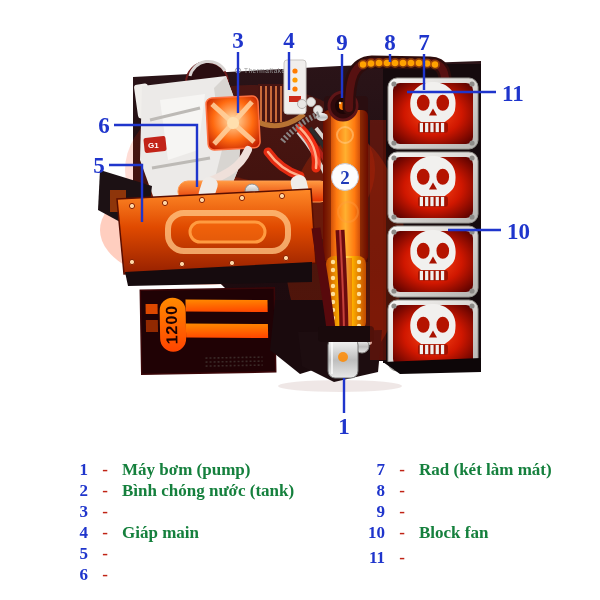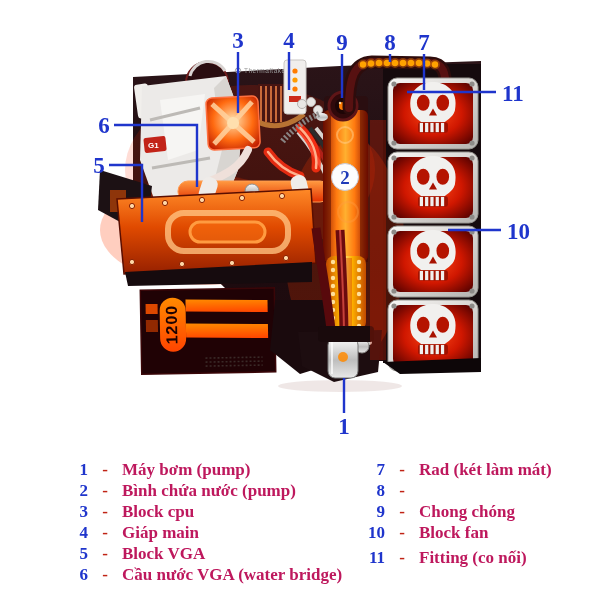--- a/index.html
+++ b/index.html
@@ -16,21 +16,21 @@
           font-weight:bold;font-size:17px;}
   .legend-col{position:absolute;top:0;}
   .legend-col.left{left:60px;}
   .legend-col.right{left:350px;}
   .legend-row{display:flex;height:21px;line-height:21px;align-items:center;}
   .legend-row.gap{margin-top:4px;}
   .lnum{color:#1f35cc;text-align:right;}
   .legend-col.left .lnum{width:28px;}
   .legend-col.right .lnum{width:35px;}
   .lsep{color:#c02315;width:34px;text-align:center;}
-  .ltext{color:#be185d;white-space:nowrap;}
+  .ltext{color:#15803d;white-space:nowrap;}
 </style>
 </head>
 <body>
 
 <div class="stage">
 
   <div class="photo-area">
     <svg width="600" height="455" viewBox="0 0 600 455" xmlns="http://www.w3.org/2000/svg">
       <defs>
         <linearGradient id="caseGrad" x1="0" y1="0" x2="0" y2="1">
@@ -368,64 +368,59 @@
   <div class="legend">
     <div class="legend-col left">
       <div class="legend-row">
         <span class="lnum">1</span>
           <span class="lsep">-</span>
           <span class="ltext">Máy bơm (pump)</span>
       </div>
       <div class="legend-row">
         <span class="lnum">2</span>
           <span class="lsep">-</span>
-          <span class="ltext">Bình chứa nước (pump)</span>
+          <span class="ltext">Bình chóng nước (tank)</span>
       </div>
       <div class="legend-row">
         <span class="lnum">3</span>
           <span class="lsep">-</span>
-          <span class="ltext">Block cpu</span>
       </div>
       <div class="legend-row">
         <span class="lnum">4</span>
           <span class="lsep">-</span>
           <span class="ltext">Giáp main</span>
       </div>
       <div class="legend-row">
         <span class="lnum">5</span>
           <span class="lsep">-</span>
-          <span class="ltext">Block VGA</span>
       </div>
       <div class="legend-row">
         <span class="lnum">6</span>
           <span class="lsep">-</span>
-          <span class="ltext">Cầu nước VGA (water bridge)</span>
       </div>
     </div>
     <div class="legend-col right">
       <div class="legend-row">
         <span class="lnum">7</span>
           <span class="lsep">-</span>
           <span class="ltext">Rad (két làm mát)</span>
       </div>
       <div class="legend-row">
         <span class="lnum">8</span>
           <span class="lsep">-</span>
       </div>
       <div class="legend-row">
         <span class="lnum">9</span>
           <span class="lsep">-</span>
-          <span class="ltext">Chong chóng</span>
       </div>
       <div class="legend-row">
         <span class="lnum">10</span>
           <span class="lsep">-</span>
           <span class="ltext">Block fan</span>
       </div>
       <div class="legend-row gap">
         <span class="lnum">11</span>
           <span class="lsep">-</span>
-          <span class="ltext">Fitting (co nối)</span>
       </div>
     </div>
   </div>
 
 </div>
 
 </body></html>

